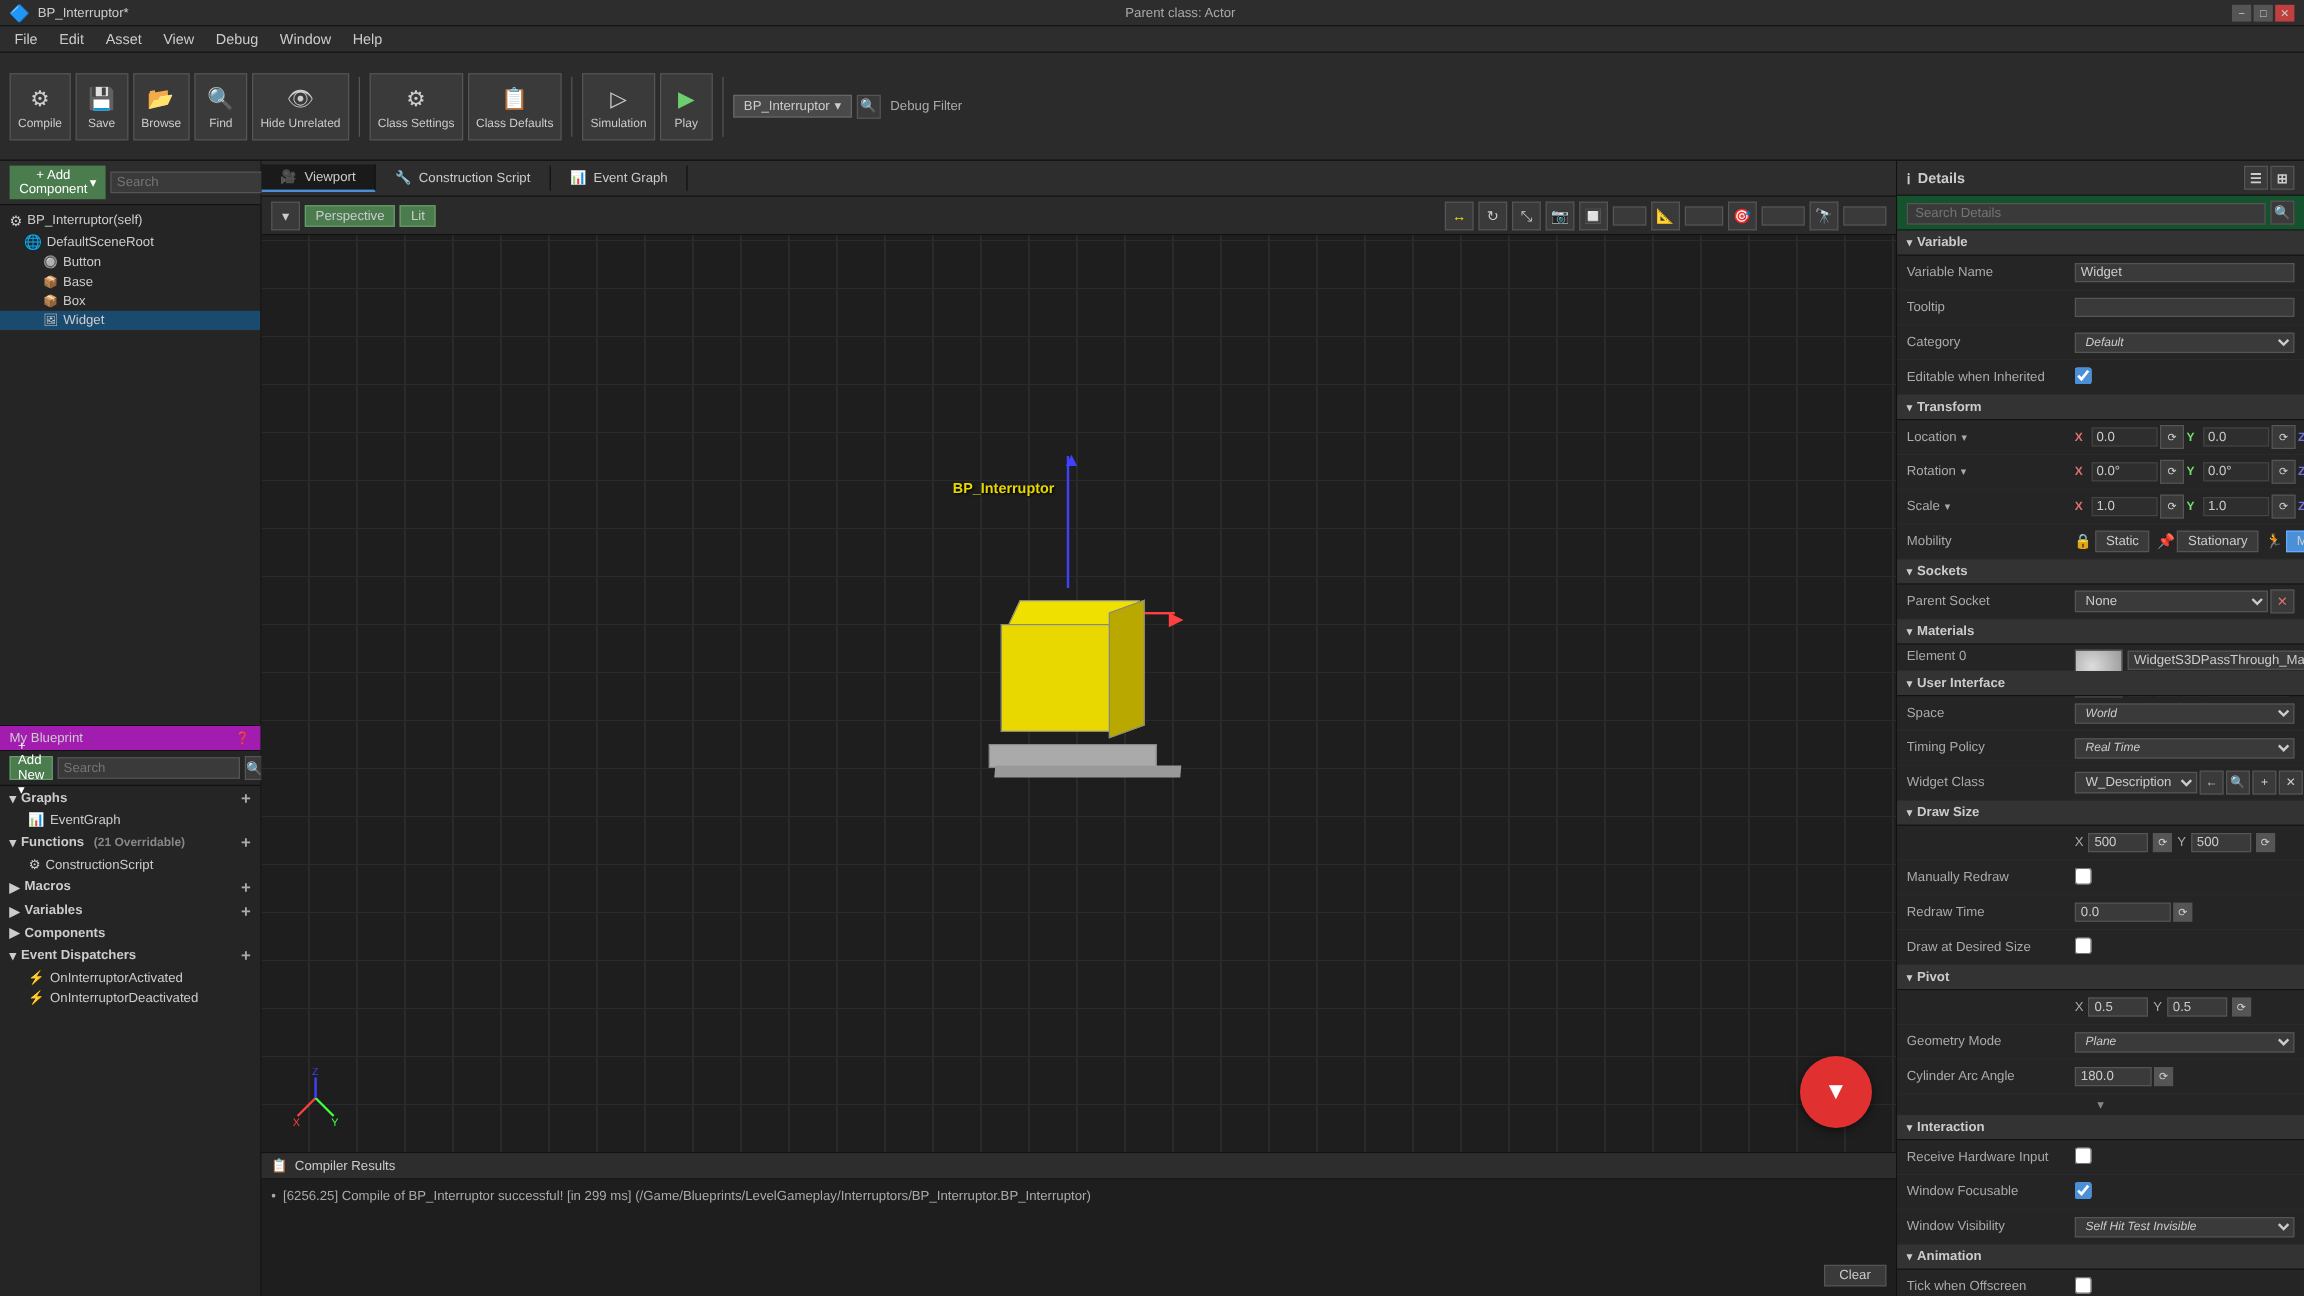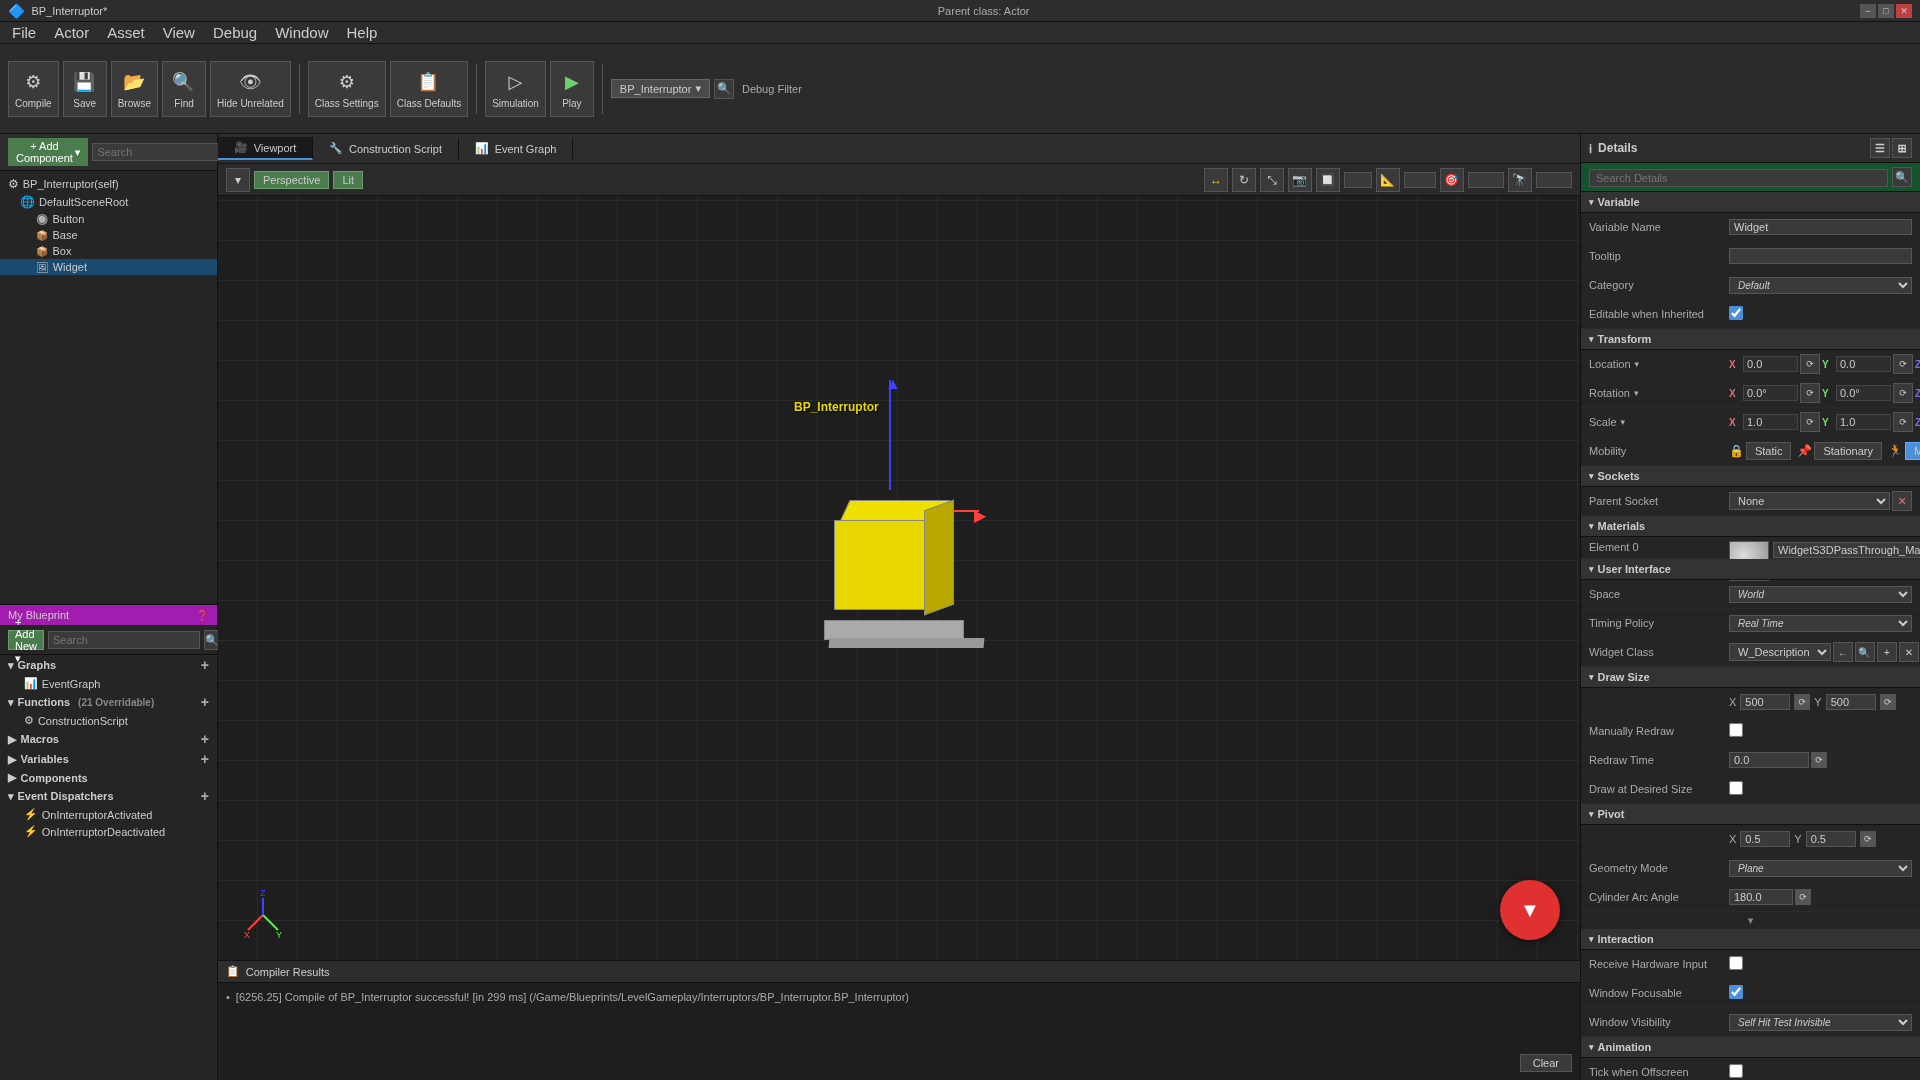--- a/index.html
+++ b/index.html
@@ -5,21 +5,21 @@
     * { box-sizing: border-box; margin: 0; padding: 0; }
     body { font-family: 'Segoe UI', Arial, sans-serif; font-size: 11px; background: #1a1a1a; color: #ccc; overflow: hidden; width: 1920px; height: 1080px; }
 
     
     #titlebar { height: 22px; background: #2d2d2d; display: flex; align-items: center; padding: 0 8px; border-bottom: 1px solid #111; }
     #titlebar .win-controls { margin-left: auto; display: flex; gap: 2px; }
     #titlebar .win-btn { width: 16px; height: 14px; background: #555; border: none; cursor: pointer; font-size: 9px; color: #ccc; }
 
     
     #menubar { height: 22px; background: #2d2d2d; display: flex; align-items: center; padding: 0 4px; border-bottom: 1px solid #111; gap: 2px; }
-    .menu-item { padding: 2px 8px; cursor: pointer; font-size: 15px; color: #ccc; }
+    .menu-item { padding: 2px 8px; cursor: pointer; font-size: 12px; color: #ccc; }
 
     
     #app { display: flex; flex-direction: column; height: calc(1080px - 44px); }
 
     
     #toolbar { height: 90px; background: #2b2b2b; border-bottom: 1px solid #111; display: flex; align-items: center; padding: 4px 8px; gap: 4px; }
     .toolbar-btn { display: flex; flex-direction: column; align-items: center; justify-content: center; min-width: 44px; height: 56px; background: #3a3a3a; border: 1px solid #555; cursor: pointer; padding: 2px 6px; color: #ccc; font-size: 10px; gap: 2px; }
     .toolbar-icon { width: 28px; height: 28px; display: flex; align-items: center; justify-content: center; font-size: 18px; }
     .toolbar-sep { width: 1px; height: 50px; background: #555; margin: 0 4px; }
 
@@ -144,21 +144,21 @@
   <span class="parent-class-label">Parent class: Actor</span>
   <div class="win-controls">
     <button class="win-btn">−</button>
     <button class="win-btn">□</button>
     <button class="win-btn" style="background:#c04040;">✕</button>
   </div>
 </div>
 
 <div id="menubar">
   <div class="menu-item">File</div>
-  <div class="menu-item">Actor</div>
+  <div class="menu-item">Edit</div>
   <div class="menu-item">Asset</div>
   <div class="menu-item">View</div>
   <div class="menu-item">Debug</div>
   <div class="menu-item">Window</div>
   <div class="menu-item">Help</div>
 </div>
 
 <div id="app">
 
   <div id="toolbar">

